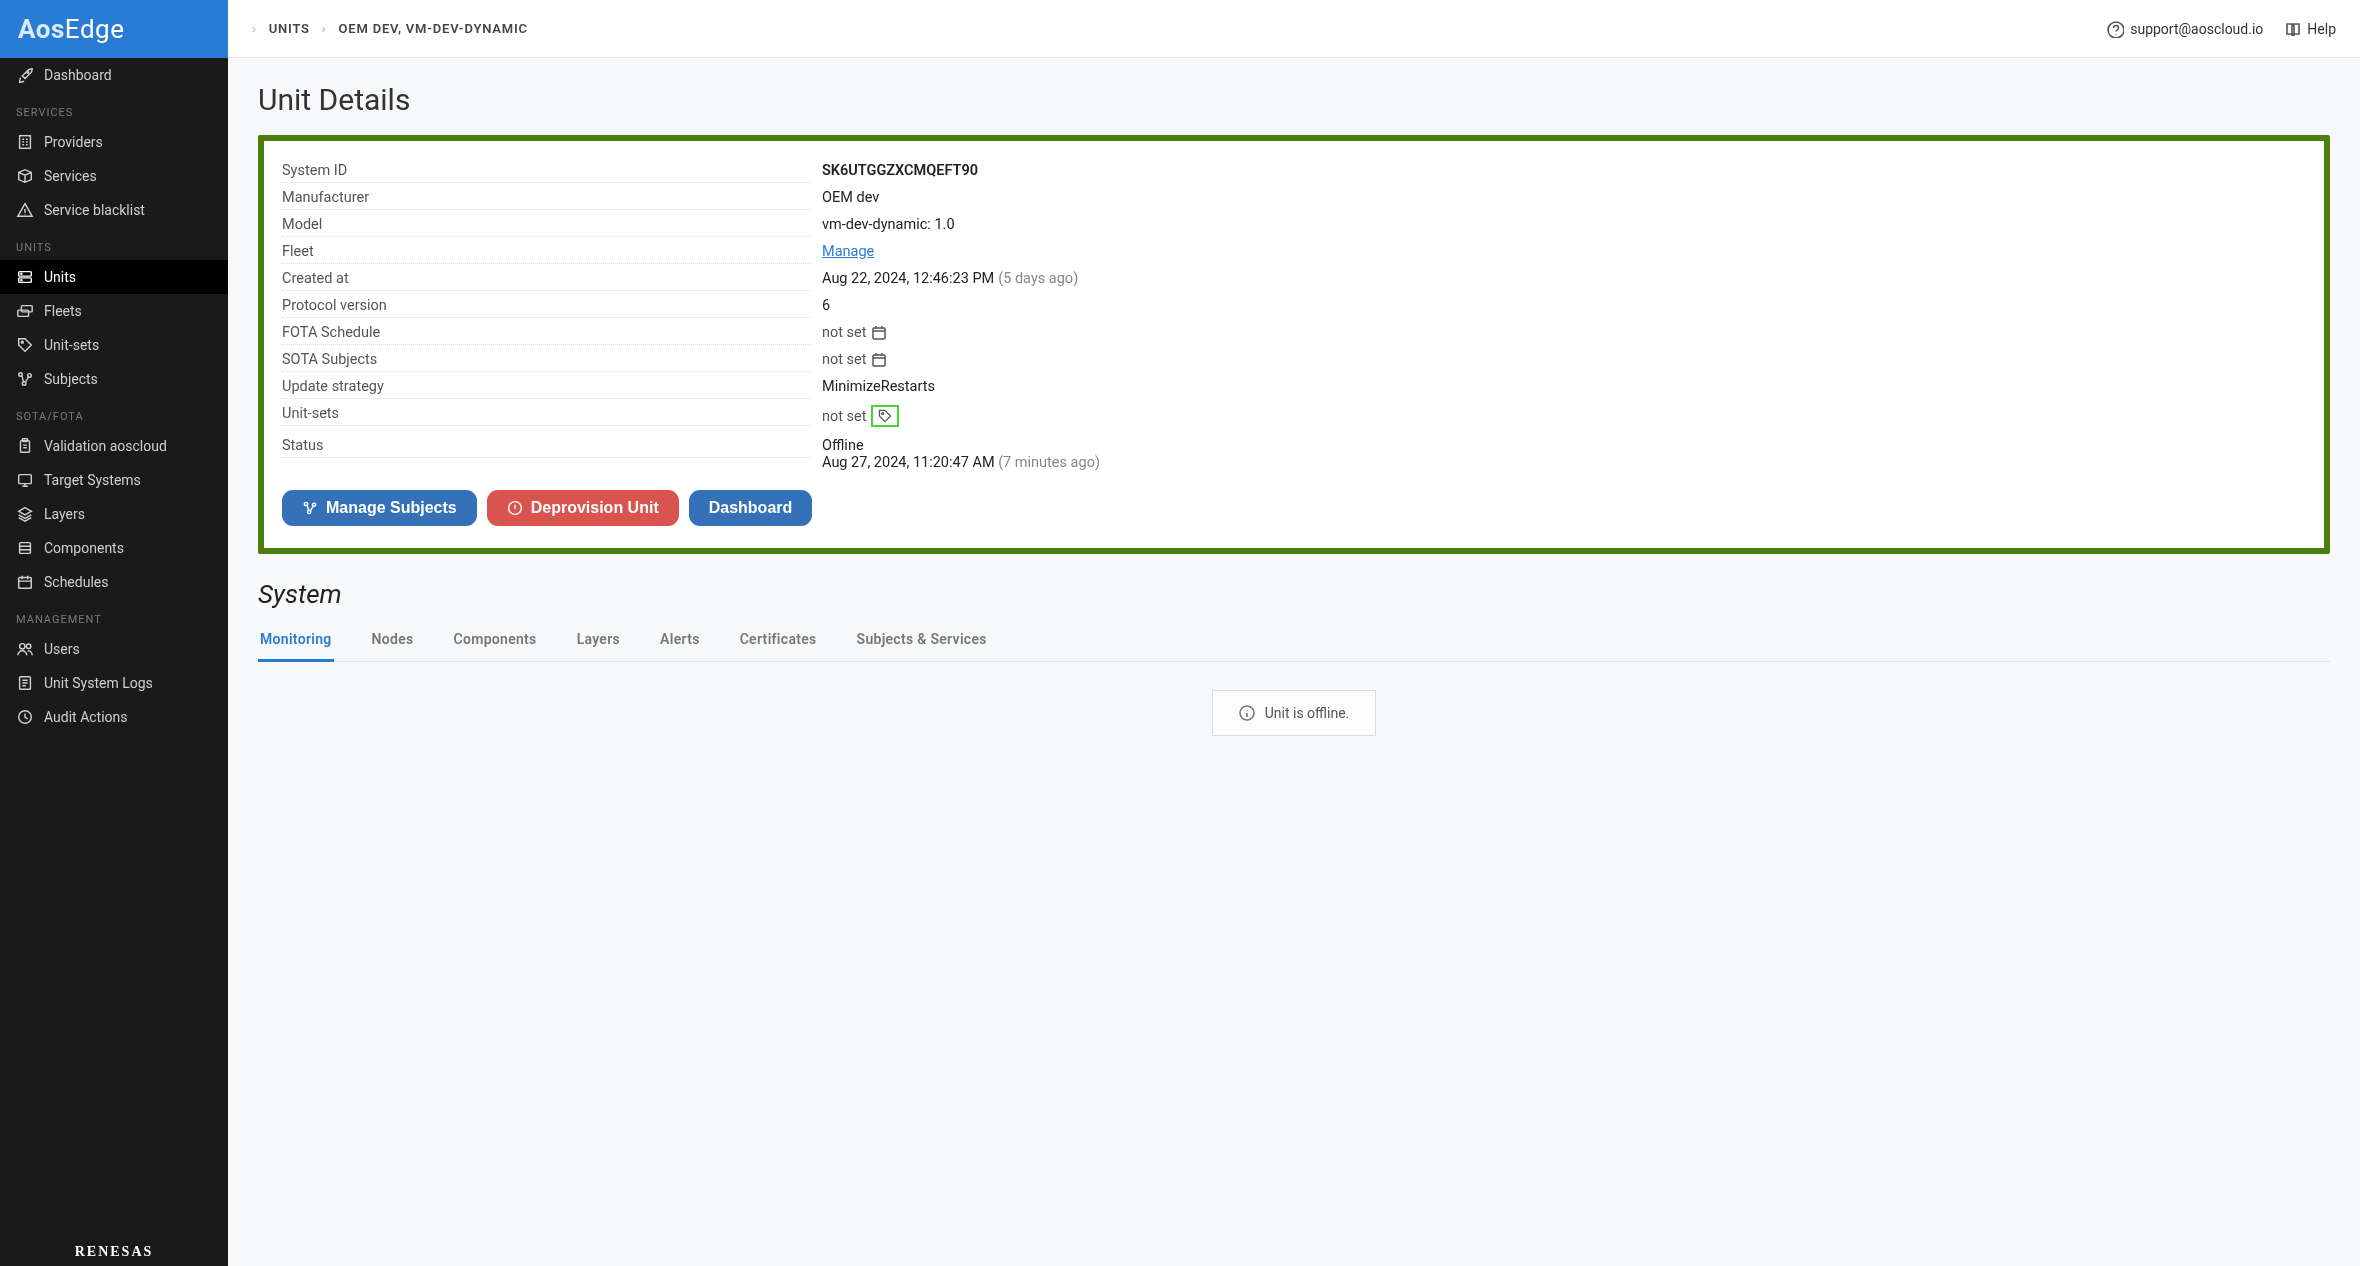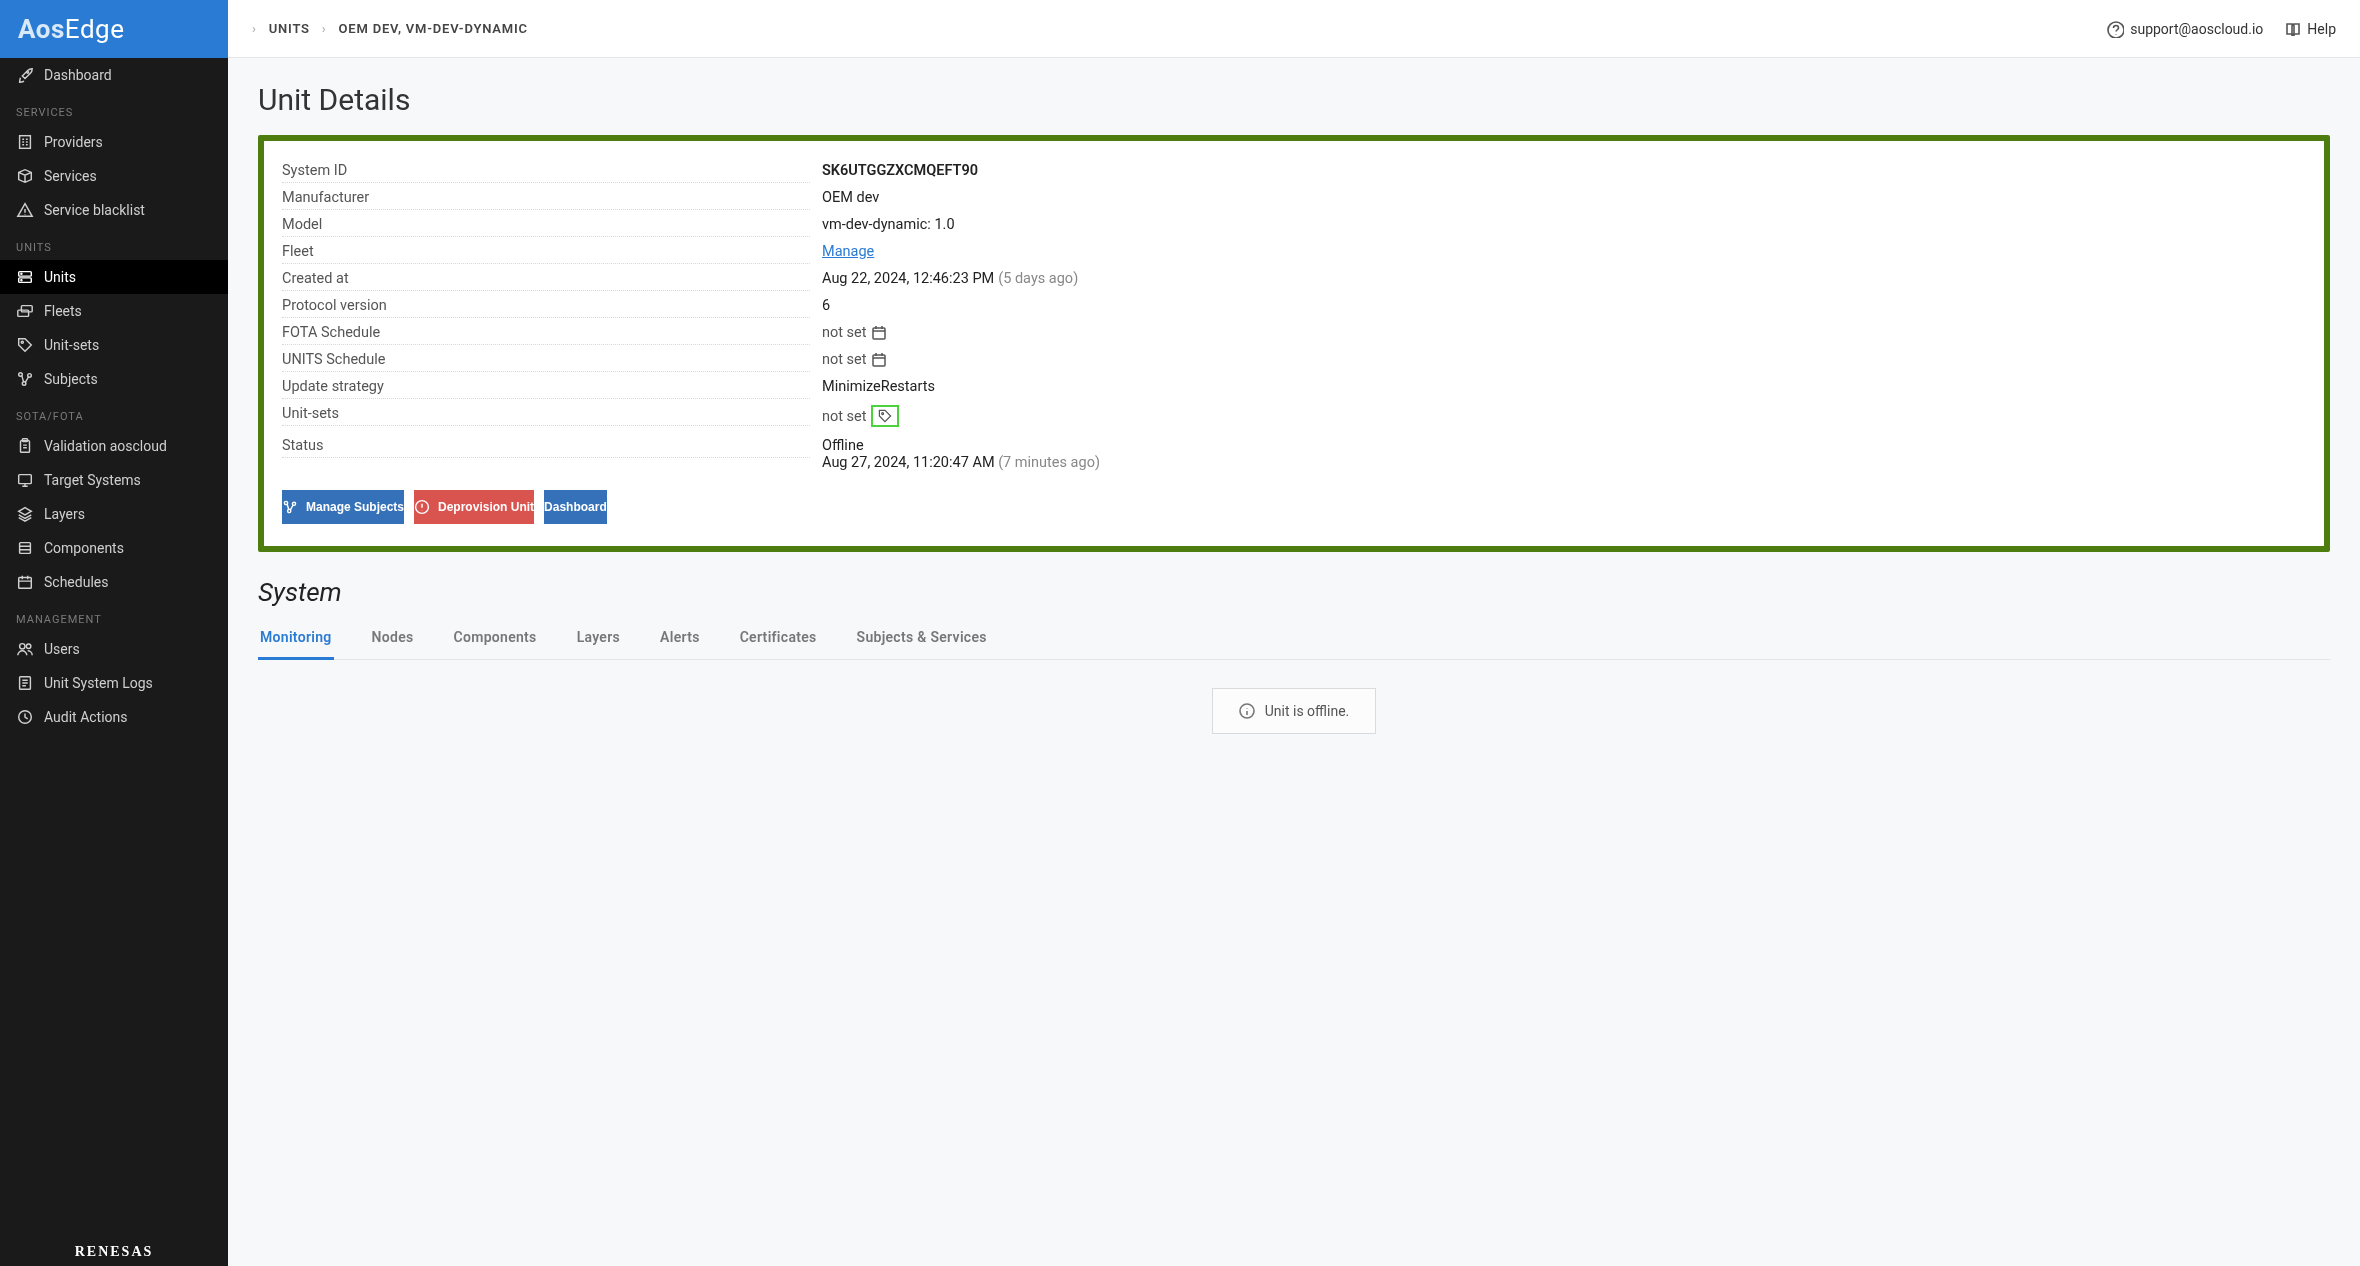--- a/index.html
+++ b/index.html
@@ -37,21 +37,21 @@
   .row .label::after { content: ""; position: absolute; left: 0; right: 12px; bottom: -4px; border-bottom: 1px dotted #d9d9d9; }
   .row .value { color: #222; flex: 1; display: flex; flex-wrap: wrap; align-items: center; gap: 4px; }
   .row .value .sub { color: #888; text-align: right; }
   .row .value a { color: #2a7bd3; text-decoration: underline; }
   .row .value.strong { font-weight: 600; }
   .mini-icon { width: 16px; height: 16px; stroke: #555; fill: none; stroke-width: 1.5; }
   .row .value.notset { color: #555; }
   .hlbox { border: 2px solid #4cd23a; padding: 1px 4px; display: inline-flex; align-items: center; }
 
   .btn-row { display: flex; gap: 10px; margin-top: 14px; }
-  .btn { display: inline-flex; align-items: center; gap: 8px; padding: 9px 0; border-radius: 0; font-size: 12px; font-weight: 600; color: #fff; cursor: pointer; border: none; }
+  .btn { display: inline-flex; align-items: center; gap: 8px; padding: 9px 20px; border-radius: 11px; font-size: 16px; font-weight: 600; color: #fff; cursor: pointer; border: none; }
   .btn svg { width: 16px; height: 16px; stroke: #fff; fill: none; stroke-width: 1.8; }
   .btn.blue { background: #3571b8; }
   .btn.red { background: #d9534f; }
 
   h2 { font-size: 26px; font-weight: 400; margin-bottom: 12px; font-style: italic; }
   .tabs { display: flex; gap: 36px; border-bottom: 1px solid #e3e5e8; font-size: 14px; font-weight: 600; color: #777; }
   .tab { padding: 10px 2px 12px; cursor: pointer; letter-spacing: 0.3px; }
   .tab.active { color: #2a7bd3; border-bottom: 3px solid #2a7bd3; margin-bottom: -1px; }
 
   .banner { margin: 28px auto 0; width: fit-content; padding: 14px 26px; border: 1px solid #d9dcdf; background: #fcfcfd; color: #555; display: flex; align-items: center; gap: 10px; font-size: 14px; }
@@ -356,21 +356,21 @@
       <div class="row">
         <div class="label">FOTA Schedule</div>
         <div class="value notset">
           <span>not set</span>
           <svg class="mini-icon" viewBox="0 0 16 16">
               <use href="#i-cal-sm"></use>
             </svg>
         </div>
       </div>
       <div class="row">
-        <div class="label">UNITS Schedule</div>
+        <div class="label">SOTA Subjects</div>
         <div class="value notset">
           <span>not set</span>
           <svg class="mini-icon" viewBox="0 0 16 16">
               <use href="#i-cal-sm"></use>
             </svg>
         </div>
       </div>
       <div class="row">
         <div class="label">Update strategy</div>
         <div class="value">MinimizeRestarts</div>

